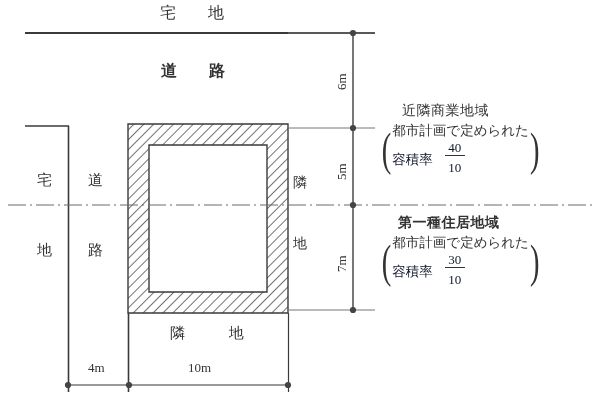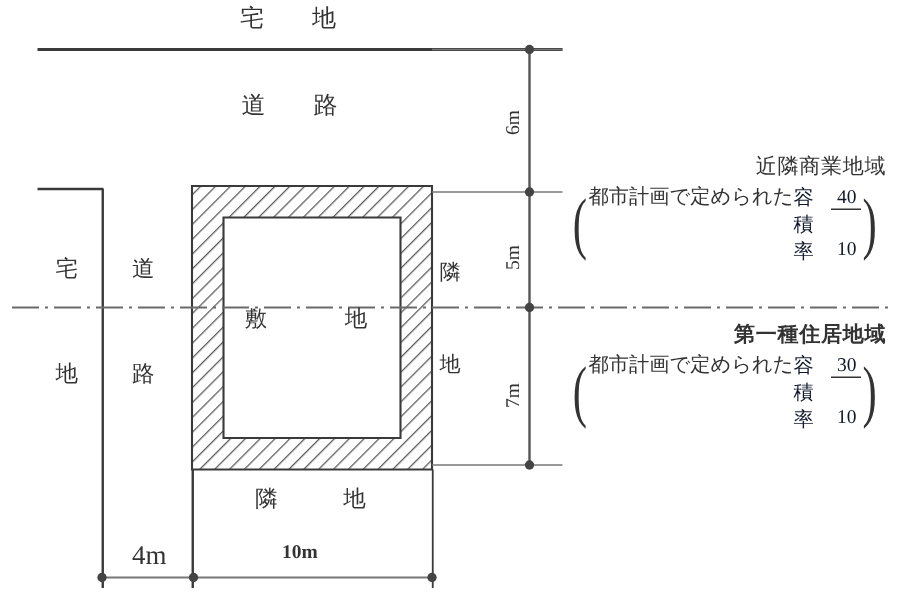--- a/index.html
+++ b/index.html
@@ -27,21 +27,21 @@
     position: absolute;
     white-space: nowrap;
     font-family: "Liberation Serif", "DejaVu Serif", serif;
     color: #333333;
     line-height: 1;
   }
   .lbl-cjk { letter-spacing: 0.02em; }
 
   
   #label-takuchi-top  { left: 160px; top: 5px;  font-size: 16px; letter-spacing: 14px; }
-  #label-douro-top    { left: 161px; top: 63px; font-size: 16px; letter-spacing: 14px; }
+  #label-douro-top    { left: 161px; top: 63px; font-size: 16px; letter-spacing: 14px; font-weight: bold; }
 
   
   #label-takuchi-left-a { left: 37px; top: 173px; font-size: 15px; }
   #label-takuchi-left-b { left: 37px; top: 243px; font-size: 15px; }
   #label-douro-left-a   { left: 88px; top: 173px; font-size: 15px; }
   #label-douro-left-b   { left: 88px; top: 243px; font-size: 15px; }
 
   
   #label-shikichi { left: 163px; top: 206px; font-size: 15px; letter-spacing: 24px; }
 
@@ -58,49 +58,49 @@
     font-size: 13px;
     transform: rotate(-90deg);
     transform-origin: left top;
     color: #333;
   }
   #dim-6m { left: 334px; top: 90px; }
   #dim-5m { left: 334px; top: 180px; }
   #dim-7m { left: 334px; top: 272px; }
 
   
-  #dim-4m  { left: 88px;  top: 361px; font-size: 18px; }
-  #dim-10m { left: 188px; top: 361px; font-size: 13px; font-weight: bold; }
+  #dim-4m  { left: 88px;  top: 361px; font-size: 13px; }
+  #dim-10m { left: 188px; top: 361px; font-size: 13px; }
 
   
   .zone-block { position: absolute; }
   .zone-title {
     font-size: 14px;
     letter-spacing: 0.5px;
-    text-align: right;
+    text-align: left;
     color: #333;
   }
   .zone-paren {
     display: flex;
     align-items: center;
     margin-top: 2px;
   }
   .paren {
     font-size: 46px;
     line-height: 0.76;
     color: #333;
     font-family: "Liberation Serif", "DejaVu Serif", serif;
     transform: scaleX(0.62);
     display: inline-block;
   }
   .paren-l { transform-origin: right center; }
   .paren-r { transform-origin: left center; }
   .zone-inner {
     display: flex;
-    flex-direction: row;
+    flex-direction: column;
     justify-content: space-between;
     padding: 0 1px;
   }
   .zone-line1 {
     font-size: 13.5px;
     white-space: nowrap;
     color: #333;
   }
   .zone-line2 {
     display: flex;
@@ -119,21 +119,21 @@
     font-family: "Liberation Serif", "DejaVu Serif", serif;
   }
   .frac-num { padding: 0 2px; }
   .frac-bar {
     width: 100%;
     min-width: 20px;
     height: 1px;
     background: #333;
     margin: 1px 0;
   }
-  .frac-den { padding: 4px 2px; margin-top: 14px; }
+  .frac-den { padding: 4px 2px; }
 
   #zone-kinrin   { left: 376px; top: 102px; }
   #zone-jukyo    { left: 376px; top: 214px; }
   #zone-kinrin .zone-title  { margin-left: 26px; }
   #zone-jukyo  .zone-title  { margin-left: 22px; font-weight: bold; }
 </style>
 </head>
 <body>
 
 <div id="diagram-root">
@@ -177,21 +177,20 @@
   <div class="lbl lbl-cjk" id="label-takuchi-top">宅 地</div>
 
   <div class="lbl lbl-cjk" id="label-douro-top">道 路</div>
 
   <div class="lbl lbl-cjk" id="label-takuchi-left-a">宅</div>
   <div class="lbl lbl-cjk" id="label-takuchi-left-b">地</div>
 
   <div class="lbl lbl-cjk" id="label-douro-left-a">道</div>
   <div class="lbl lbl-cjk" id="label-douro-left-b">路</div>
 
-  <div class="lbl lbl-cjk" id="label-shikichi">敷 地</div>
 
   <div class="lbl lbl-cjk" id="label-rinchi-right-a">隣</div>
   <div class="lbl lbl-cjk" id="label-rinchi-right-b">地</div>
 
   <div class="lbl lbl-cjk" id="label-rinchi-bottom">隣 地</div>
 
   <div class="vdim" id="dim-6m">6m</div>
   <div class="vdim" id="dim-5m">5m</div>
   <div class="vdim" id="dim-7m">7m</div>
 

